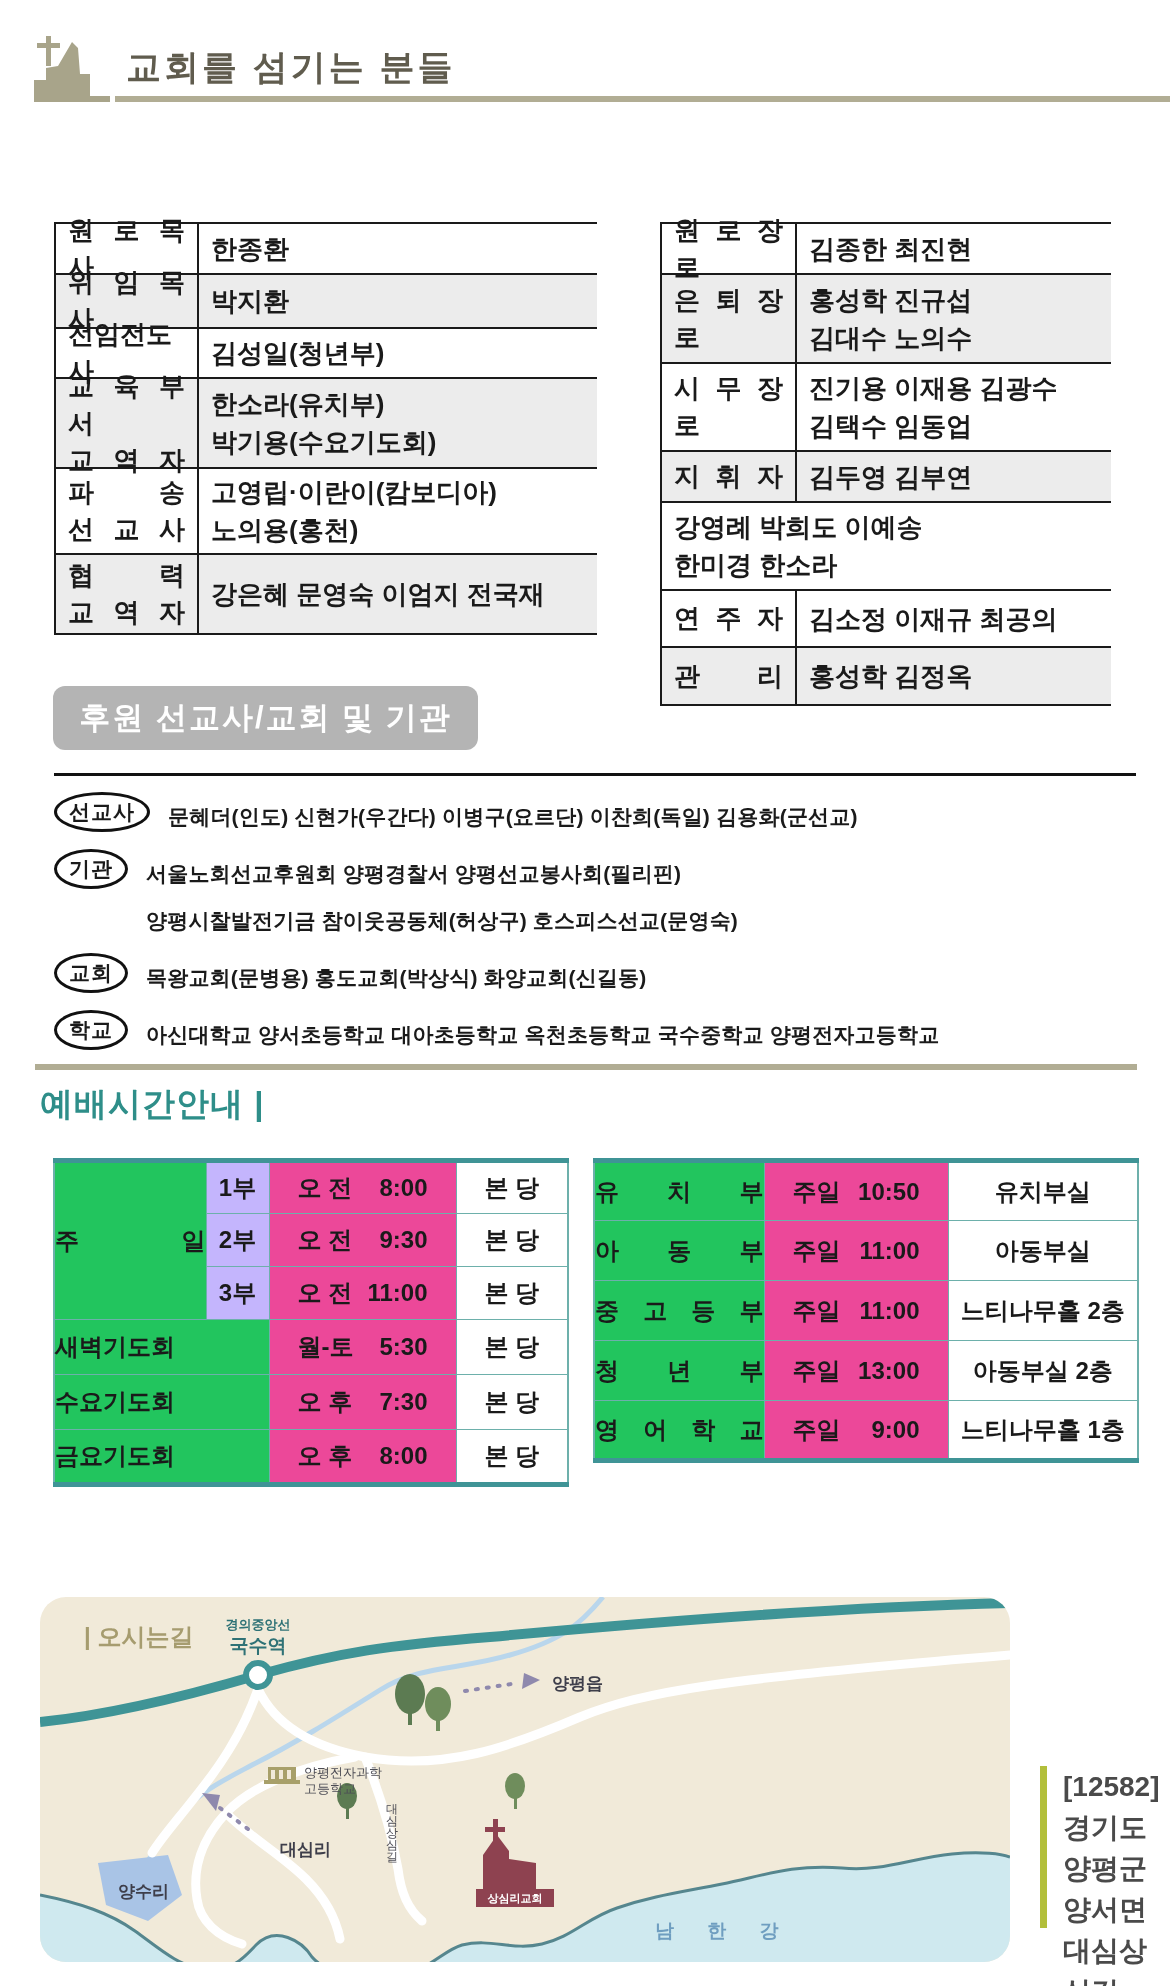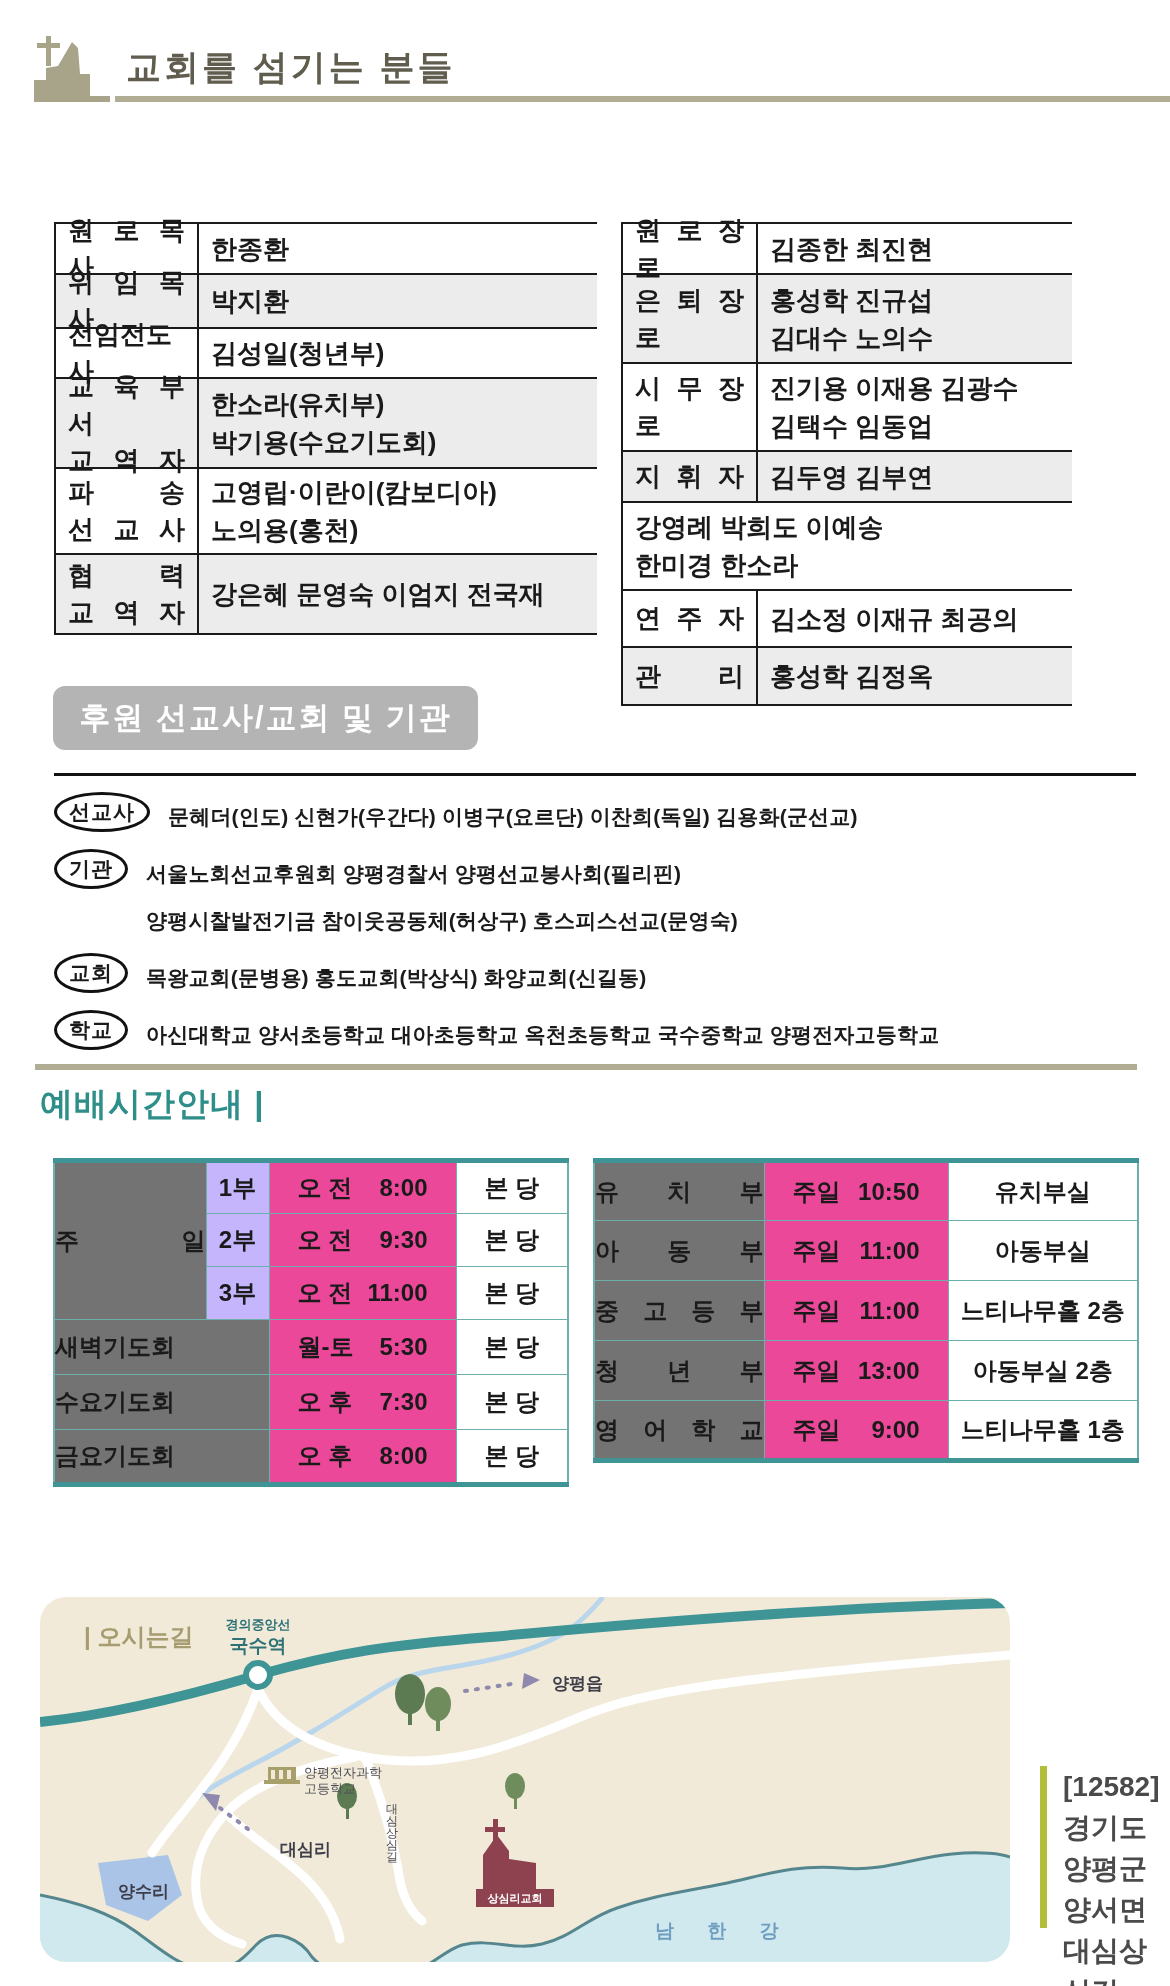--- a/index.html
+++ b/index.html
@@ -33,21 +33,21 @@
   .sup-text{white-space:pre-line;font-size:21px;font-weight:600;line-height:47px;padding-top:1px;
             letter-spacing:0.2px;}
   
   .rule2{position:absolute;left:35px;top:1064px;width:1102px;height:6px;background:#b1ad94;}
   .wtitle{position:absolute;left:40px;top:1082px;font-size:33px;font-weight:700;color:#2e8e89;
           letter-spacing:1px;}
   table.worship{border-collapse:collapse;position:absolute;table-layout:fixed;
                 border-top:5px solid #3f9496;border-bottom:5px solid #3f9496;
                 border-left:2px solid #6db0ab;border-right:2px solid #6db0ab;}
   table.worship td{border:1.5px solid #6db0ab;box-sizing:border-box;font-size:24px;padding:0;}
-  td.wlabel{background:#737373;font-weight:700;padding:0 16px;}
+  td.wlabel{background:#22c55e;font-weight:700;padding:0 16px;}
   td.wlabel>div{width:100%;white-space:pre-line;text-align:justify;text-align-last:justify;}
   td.wsub{background:#c4b5fd;font-weight:700;font-size:20px;text-align:center;}
   td.wthick{border-right:4px solid #3f9496;}
   td.wtime{background:#ec4899;}
   td.wtime>div{display:flex;justify-content:space-between;align-items:center;padding:0 28px;
                font-weight:700;}
   td.wplace{background:#fff;font-weight:700;text-align:center;font-size:23px;}
   
   .mapbox{position:absolute;left:40px;top:1597px;width:970px;height:365px;background:#f1ead9;
           border-radius:26px;overflow:hidden;}
@@ -121,21 +121,21 @@
       <div class="slabel">
           <div>협 력
 교 역 자</div>
         </div>
       <div class="svalue">
           <div>강은혜 문영숙 이엄지 전국재</div>
         </div>
     </div>
   </div>
 
-  <div class="stable rt" style="left:621px;top:222px;width:449px;">
+  <div class="stable rt" style="left:660px;top:222px;width:449px;">
     <div class="srow" style="height:51px">
       <div class="slabel">
           <div>원 로 장 로</div>
         </div>
       <div class="svalue">
           <div>김종한 최진현</div>
         </div>
     </div>
     <div class="srow shaded" style="height:89px">
       <div class="slabel">

